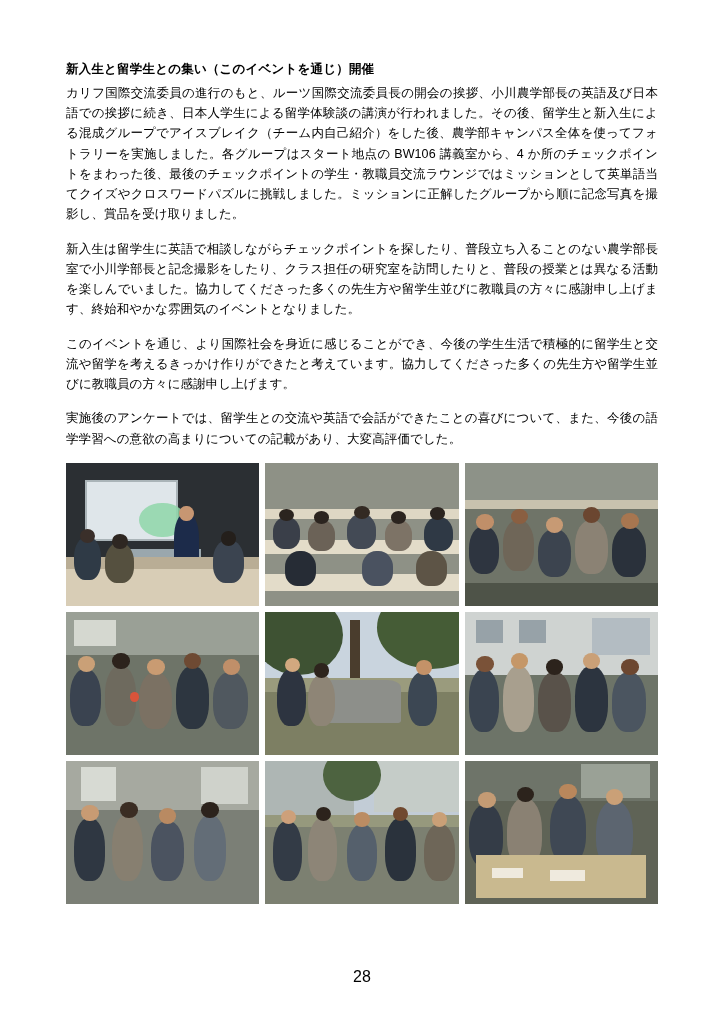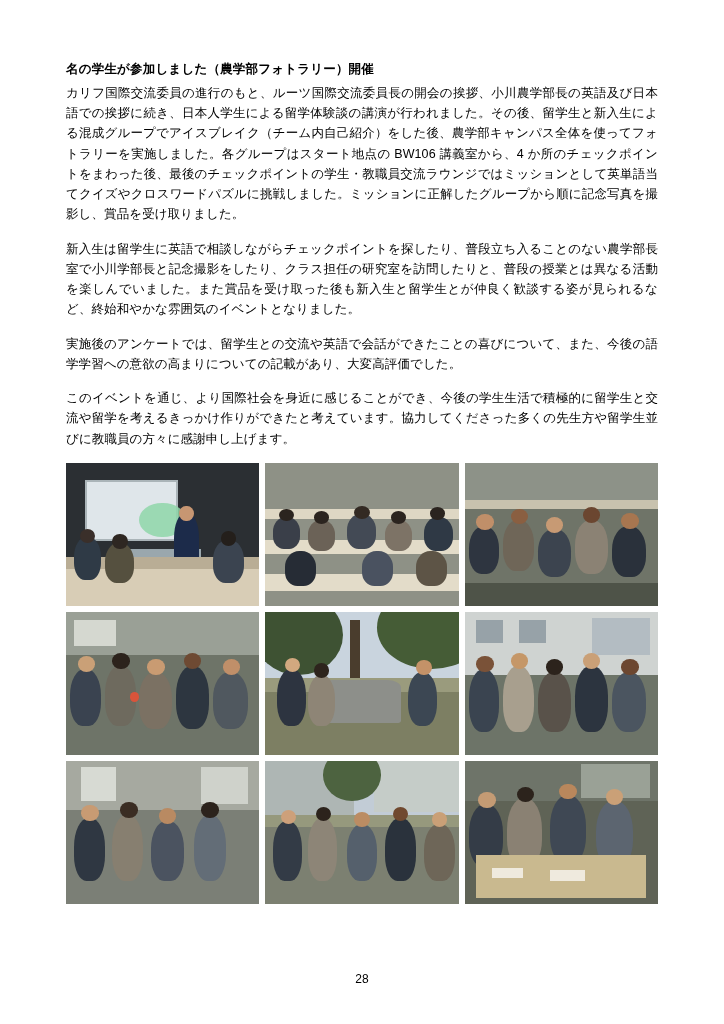--- a/index.html
+++ b/index.html
@@ -54,21 +54,21 @@
   .photo > .scene {
     position: absolute;
     inset: 0;
   }
   .page-number {
     position: absolute;
     left: 0;
     right: 0;
     bottom: 38px;
     text-align: center;
-    font-size: 12px;
+    font-size: 16px;
   }
   .blob { position:absolute; border-radius:50%; }
   .rect { position:absolute; }
   .person { position:absolute; border-radius:46% 46% 40% 40%; }
   .head { position:absolute; border-radius:50%; }
 
   
   .p1-wall { position:absolute; inset:0; background:#2b2f33; }
   .p1-screen { position:absolute; left:10%; top:12%; width:46%; height:40%; background:#dfe6ea; border:2px solid #aab4b8; }
   .p1-logo { position:absolute; left:38%; top:28%; width:24%; height:24%; border-radius:50%; background:#8fd6a9; opacity:.85; }
@@ -108,26 +108,26 @@
 
   
   .p9-bg { position:absolute; inset:0; background:#5f6356; }
   .p9-table { position:absolute; left:6%; bottom:4%; width:88%; height:30%; background:#c9b98f; }
 </style>
 </head>
 <body>
 
 <div class="page">
 
-  <h1 class="doc-title">名の学生が参加しました（農学部フォトラリー）開催</h1>
+  <h1 class="doc-title">新入生と留学生との集い（このイベントを通じ）開催</h1>
 
   <p class="para">カリフ国際交流委員の進行のもと、ルーツ国際交流委員長の開会の挨拶、小川農学部長の英語及び日本語での挨拶に続き、日本人学生による留学体験談の講演が行われました。その後、留学生と新入生による混成グループでアイスブレイク（チーム内自己紹介）をした後、農学部キャンパス全体を使ってフォトラリーを実施しました。各グループはスタート地点の BW106 講義室から、4 か所のチェックポイントをまわった後、最後のチェックポイントの学生・教職員交流ラウンジではミッションとして英単語当てクイズやクロスワードパズルに挑戦しました。ミッションに正解したグループから順に記念写真を撮影し、賞品を受け取りました。</p>
-  <p class="para">新入生は留学生に英語で相談しながらチェックポイントを探したり、普段立ち入ることのない農学部長室で小川学部長と記念撮影をしたり、クラス担任の研究室を訪問したりと、普段の授業とは異なる活動を楽しんでいました。また賞品を受け取った後も新入生と留学生とが仲良く歓談する姿が見られるなど、終始和やかな雰囲気のイベントとなりました。</p>
+  <p class="para">新入生は留学生に英語で相談しながらチェックポイントを探したり、普段立ち入ることのない農学部長室で小川学部長と記念撮影をしたり、クラス担任の研究室を訪問したりと、普段の授業とは異なる活動を楽しんでいました。協力してくださった多くの先生方や留学生並びに教職員の方々に感謝申し上げます、終始和やかな雰囲気のイベントとなりました。</p>
+  <p class="para">このイベントを通じ、より国際社会を身近に感じることができ、今後の学生生活で積極的に留学生と交流や留学を考えるきっかけ作りができたと考えています。協力してくださった多くの先生方や留学生並びに教職員の方々に感謝申し上げます。</p>
   <p class="para">実施後のアンケートでは、留学生との交流や英語で会話ができたことの喜びについて、また、今後の語学学習への意欲の高まりについての記載があり、大変高評価でした。</p>
-  <p class="para">このイベントを通じ、より国際社会を身近に感じることができ、今後の学生生活で積極的に留学生と交流や留学を考えるきっかけ作りができたと考えています。協力してくださった多くの先生方や留学生並びに教職員の方々に感謝申し上げます。</p>
 
   <div class="photo-grid">
 
     <div class="photo">
       <div class="scene">
         <div class="p1-wall"></div>
         <div class="p1-screen"></div>
         <div class="p1-logo"></div>
         <div class="p1-slidetext"></div>
         <div class="p1-teacher"></div>

